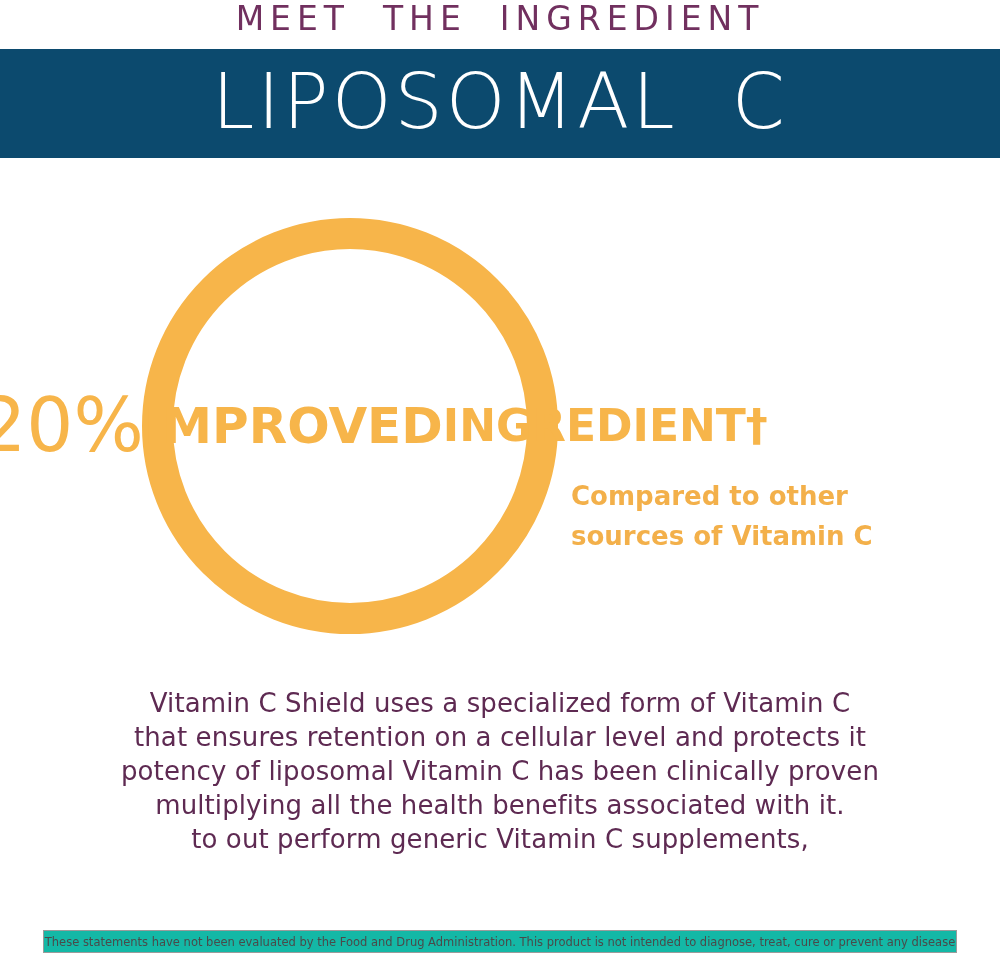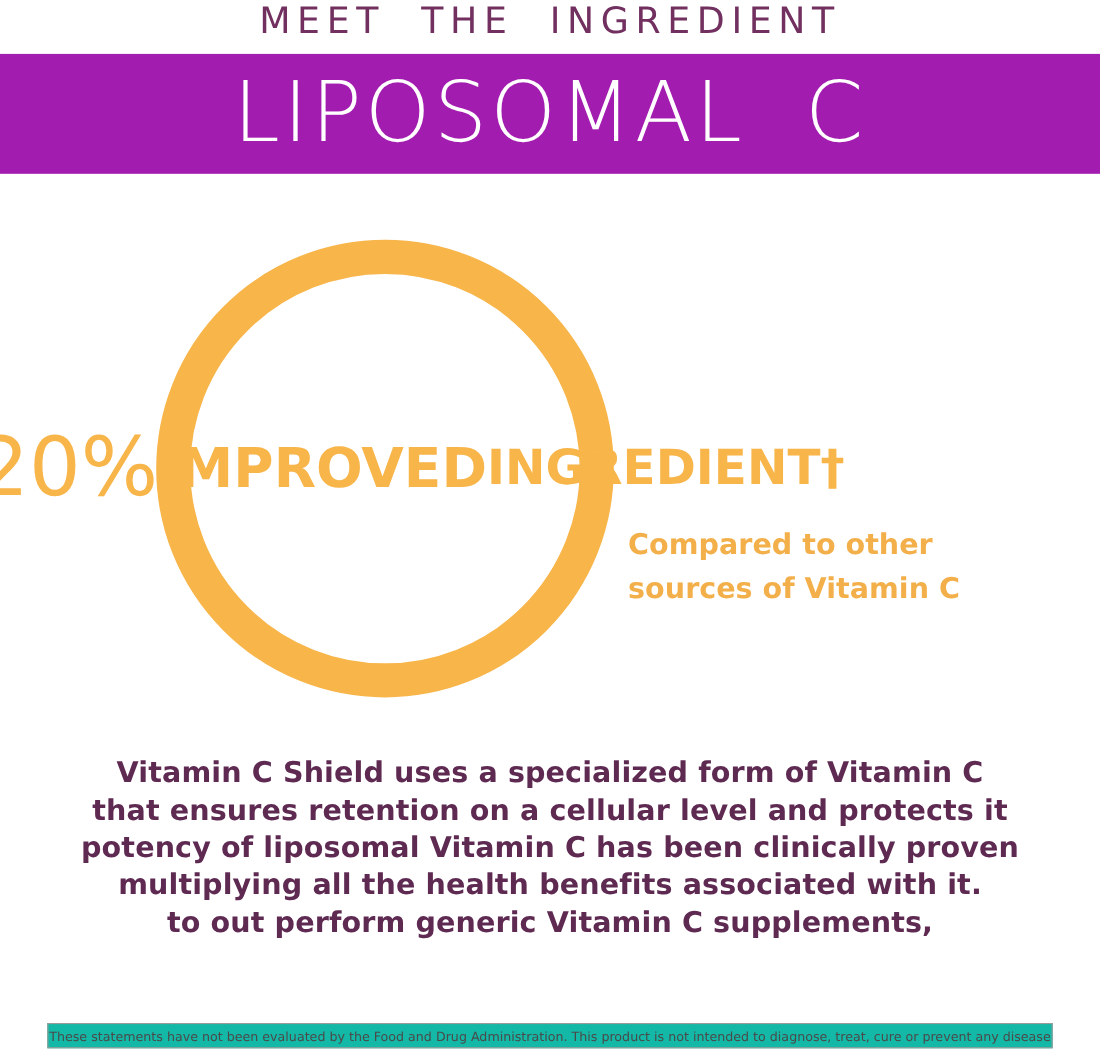--- a/index.html
+++ b/index.html
@@ -36,21 +36,21 @@
     white-space: pre;
   }
 
   
   .banner {
     position: absolute;
     left: 0;
     top: 49px;
     width: 1000px;
     height: 109px;
-    background: #a21caf;
+    background: #0c4a6e;
   }
   .banner-title {
     position: absolute;
     left: 0;
     top: 50%;
     transform: translateY(-52%);
     width: 1000px;
     text-align: center;
     font-family: "DejaVu Sans", sans-serif;
     font-weight: 300;
@@ -130,21 +130,21 @@
 
   
   .body-copy {
     position: absolute;
     left: 60px;
     top: 686px;
     width: 880px;
     text-align: center;
     color: #5E2A52;
     font-family: "DejaVu Sans", sans-serif;
-    font-weight: 700;
+    font-weight: 400;
     font-size: 26px;
     line-height: 34px;
     letter-spacing: 0.1px;
   }
   .body-copy span {
     display: block;
     white-space: pre;
   }
 
   

